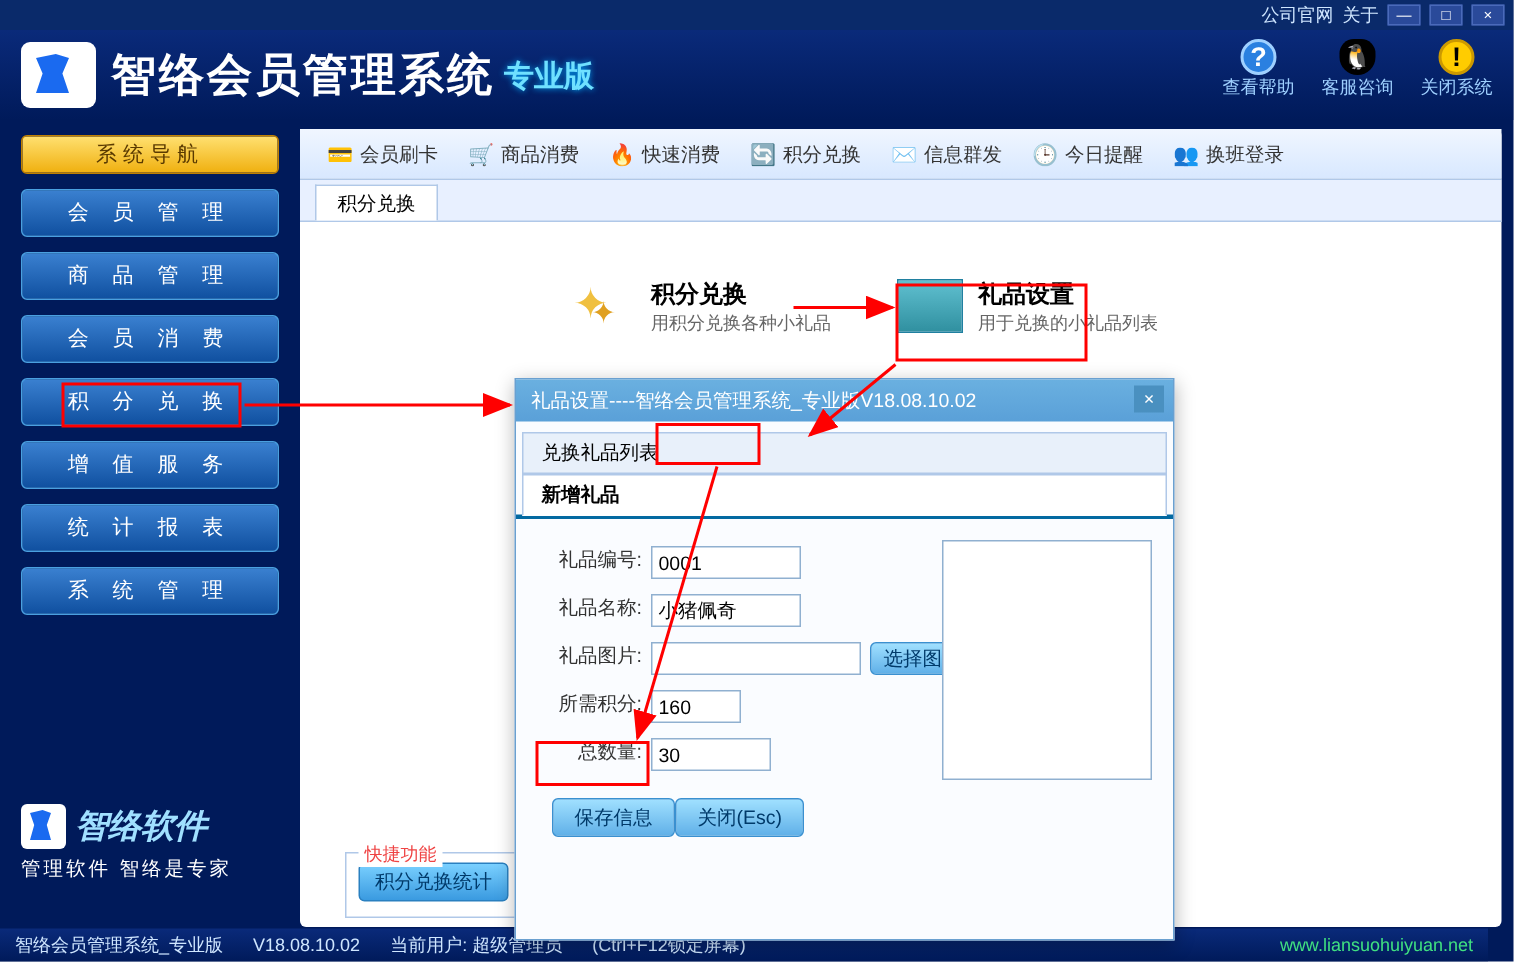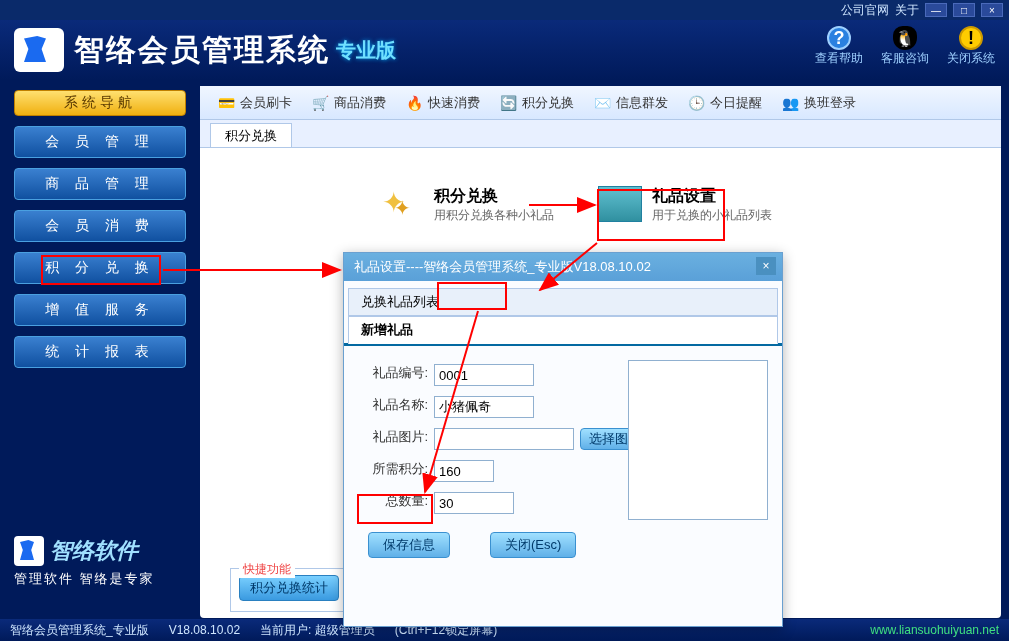--- a/index.html
+++ b/index.html
@@ -68,28 +68,28 @@
 .dlg-close { position: absolute; right: 6px; top: 4px; width: 20px; height: 18px; background: #4a90c0; color: #fff; display: flex; align-items: center; justify-content: center; font-size: 12px; cursor: pointer; }
 .dlg-tabs { display: flex; padding: 6px 4px 0; gap: 0; border-bottom: 3px solid #0369a1; flex-direction: column; }
 .dlg-tab { padding: 4px 12px; font-size: 13px; border: 1px solid #b0c8e8; background: #e8f0fa; cursor: pointer; position: relative; top: 1px; }
 .dlg-tab.active { background: #fff; border-bottom: 1px solid #fff; font-weight: bold; }
 .dlg-body { padding: 18px 14px 16px; position: relative; min-height: 280px; }
 .form-row { display: flex; align-items: flex-start; margin-bottom: 10px; }
 .form-label { width: 70px; text-align: right; font-size: 13px; color: #333; margin-right: 6px; }
 .form-input { height: 22px; border: 1px solid #90b0d0; padding: 0 4px; font-size: 13px; }
 .btn { height: 26px; padding: 0 14px; background: linear-gradient(#a0e0ff,#60b0e8); border: 1px solid #3a90d0; border-radius: 4px; font-size: 13px; color: #003a6a; cursor: pointer; display: inline-flex; align-items: center; justify-content: center; }
 .preview-box { position: absolute; right: 14px; top: 14px; width: 140px; height: 160px; border: 1px solid #90b0d0; background: #fff; }
-.dlg-actions { display: flex; gap: 40px; margin-top: 18px; margin-left: 10px; }
+.dlg-actions { display: flex; margin-top: 18px; margin-left: 10px; }
 
 
 .redbox { position: absolute; border: 2px solid #f00; pointer-events: none; z-index: 30; }
 .red-arrow { stroke: #f00; stroke-width: 2; fill: none; marker-end: url(#ah); }
 
 
-.statusbar { position: absolute; bottom: 0; left: 0; right: 0; height: 22px; background: linear-gradient(#0a2a7a,#001a5a); color: #cfe6ff; font-size: 12px; display: flex; align-items: center; padding: 0 10px; gap: 20px; }
+.statusbar { position: absolute; bottom: 0; left: 0; right: 17px; height: 22px; background: linear-gradient(#0a2a7a,#001a5a); color: #cfe6ff; font-size: 12px; display: flex; align-items: center; padding: 0 10px; gap: 20px; }
 .statusbar .url { color: #40e080; }
 </style>
 </head>
 <body>
 
 <div class="titlebar">
   <a>公司官网</a>
   <a>关于</a>
   <span class="winbtn">—</span>
   <span class="winbtn">□</span>
@@ -119,20 +119,21 @@
 <div class="main">
 
   <div class="sidebar">
     <div class="nav-header">系统导航</div>
     <div class="nav-btn">会 员 管 理</div>
     <div class="nav-btn">商 品 管 理</div>
     <div class="nav-btn">会 员 消 费</div>
     <div class="nav-btn">积 分 兑 换</div>
     <div class="nav-btn">增 值 服 务</div>
     <div class="nav-btn">统 计 报 表</div>
+    <div class="nav-btn">系 统 管 理</div>
     <div class="brand">
       <div class="brand-logo">
         <span class="sq"></span>
         <span class="brand-name">智络软件</span>
       </div>
       <div class="brand-slogan">管理软件 智络是专家</div>
     </div>
   </div>
 
   <div class="content">

